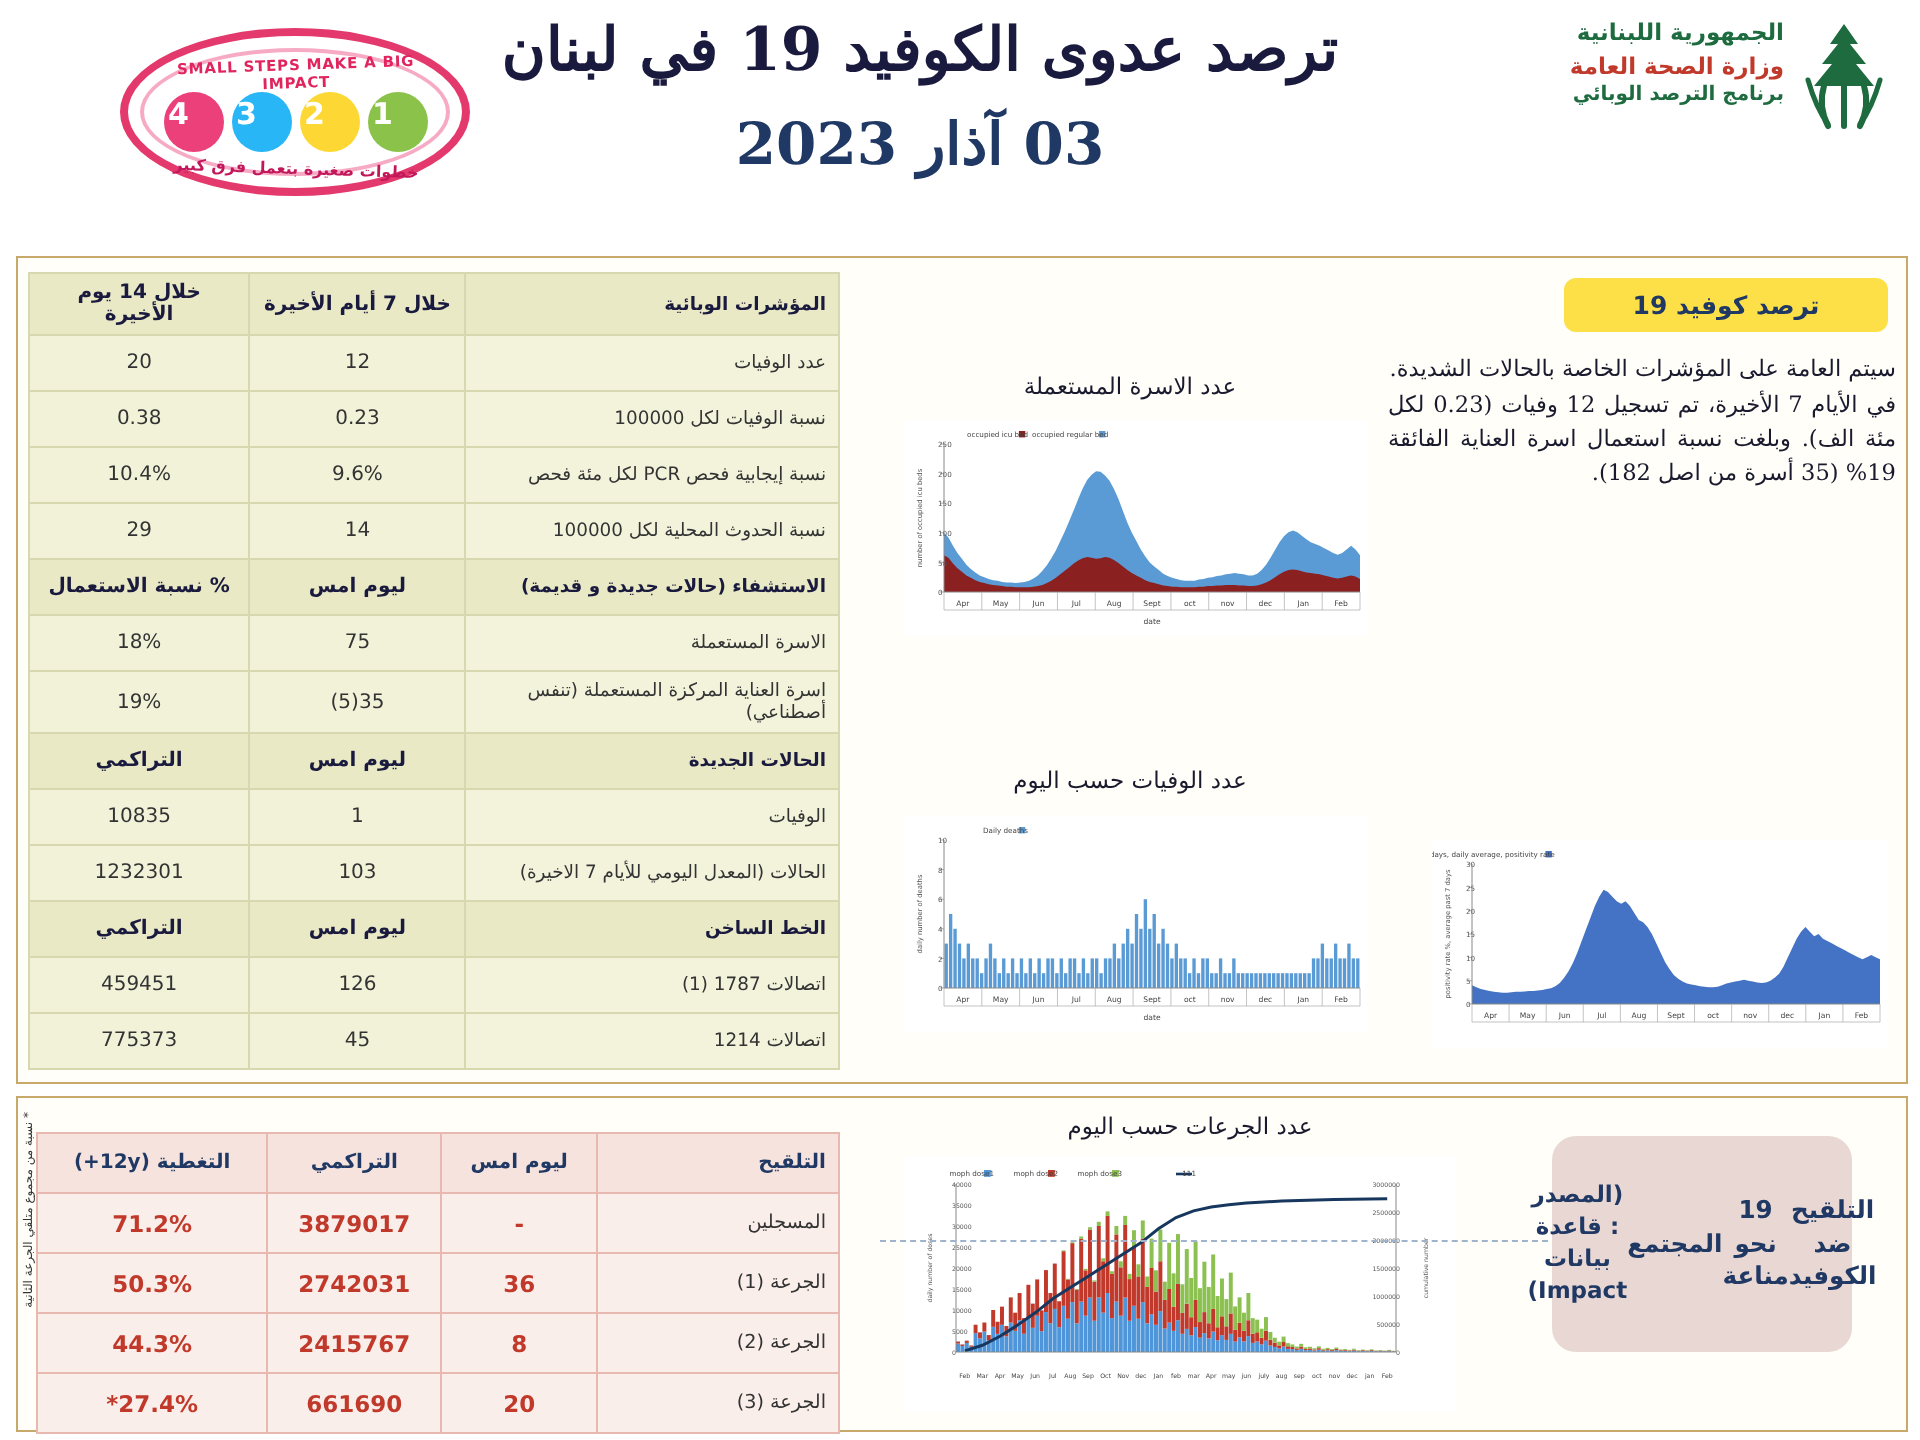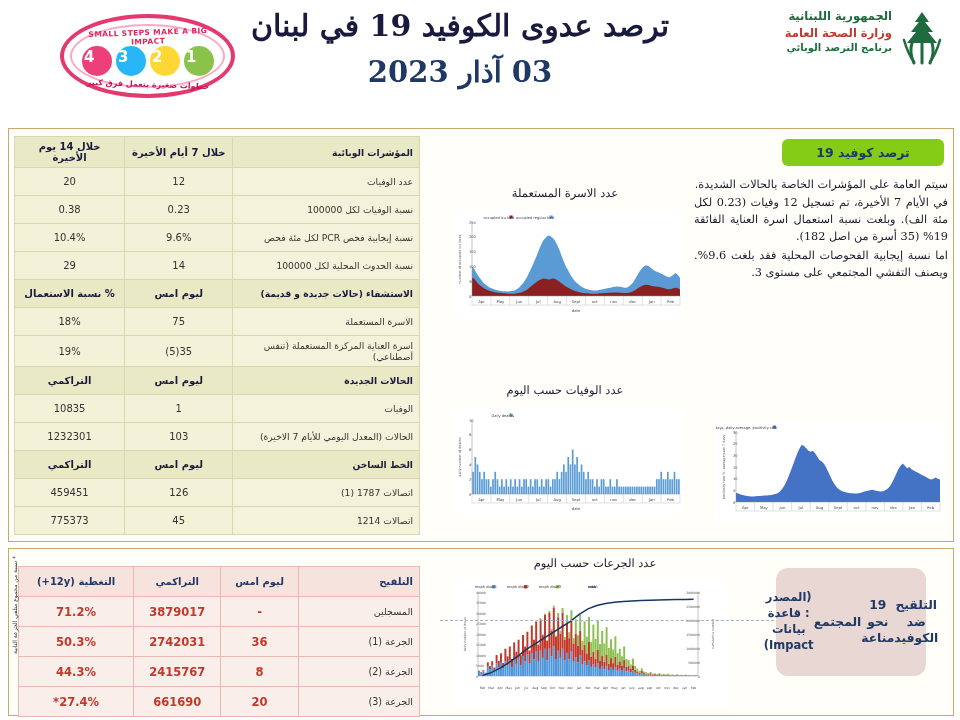--- a/index.html
+++ b/index.html
@@ -107,21 +107,21 @@
     width:150px;height:14px;
     transform:rotate(-90deg);transform-origin:left top;
     margin-left:12px;margin-top:146px;
     font-size:6px;color:#333;direction:rtl;text-align:right;
     white-space:nowrap;
   }
 
   
   .box-green{
     position:absolute;left:782px;top:139px;width:162px;height:27px;
-    background:#84cc16;border-radius:6px;
+    background:#fde047;border-radius:6px;
     display:flex;align-items:center;justify-content:center;
     font-size:12.5px;font-weight:bold;color:#1f3864;direction:rtl;
   }
   .txt-right{
     position:absolute;left:694px;top:176px;width:254px;
     direction:rtl;text-align:justify;
     font-family:"DejaVu Serif","Liberation Serif",serif;
     font-size:11.3px;line-height:1.52;color:#1a1a2e;
   }
   .txt-right p{margin:0 0 1px 0;}
@@ -272,21 +272,20 @@
         <td class="num">45</td>
         <td class="num">775373</td>
       </tr>
     </tbody>
   </table>
 
   <div class="box-green">ترصد كوفيد 19</div>
   <div class="txt-right">
     <p>سيتم العامة على المؤشرات الخاصة بالحالات الشديدة.</p>
     <p>في الأيام 7 الأخيرة، تم تسجيل 12 وفيات (0.23 لكل مئة الف). وبلغت نسبة استعمال اسرة العناية الفائقة 19% (35 أسرة من اصل 182).</p>
-    <p>اما نسبة إيجابية الفحوصات المحلية فقد بلغت 9.6%. ويصنف التفشي المجتمعي على مستوى 3.</p>
   </div>
 
   <div class="ch-title" style="left:440px;top:186px;width:250px;">عدد الاسرة المستعملة</div>
   <div class="chart" id="chart-beds" style="left:452px;top:210px;width:232px;height:108px;">
       <svg width="232" height="108" viewBox="0 0 232 108">
         <path d="M 20 56.4 L 22.236559139784944 58.768 L 24.473118279569892 62.912 L 26.70967741935484 66.464 L 28.946236559139784 69.424 L 31.182795698924732 72.384 L 33.41935483870968 74.456 L 35.655913978494624 76.232 L 37.89247311827957 77.712 L 40.12903225806451 78.6 L 42.365591397849464 79.488 L 44.60215053763441 80.08 L 46.83870967741936 80.376 L 49.075268817204304 80.968 L 51.31182795698925 81.264 L 53.54838709677419 81.264 L 55.784946236559136 81.56 L 58.02150537634409 81.264 L 60.25806451612903 80.968 L 62.494623655913976 80.376 L 64.73118279569893 79.19200000000001 L 66.96774193548387 77.712 L 69.20430107526882 75.344 L 71.44086021505376 72.68 L 73.67741935483872 69.128 L 75.91397849462365 65.28 L 78.15053763440861 60.544 L 80.38709677419355 55.80800000000001 L 82.6236559139785 50.480000000000004 L 84.86021505376344 45.151999999999994 L 87.09677419354838 39.528 L 89.33333333333333 34.2 L 91.56989247311827 30.055999999999997 L 93.80645161290323 27.391999999999996 L 96.04301075268818 25.616000000000007 L 98.27956989247312 25.912 L 100.51612903225806 27.687999999999995 L 102.75268817204301 30.351999999999997 L 104.98924731182795 34.496 L 107.2258064516129 39.528 L 109.46236559139786 45.44799999999999 L 111.6989247311828 51.367999999999995 L 113.93548387096774 56.4 L 116.17204301075269 60.544 L 118.40860215053763 64.688 L 120.64516129032258 68.24000000000001 L 122.88172043010752 71.2 L 125.11827956989248 73.272 L 127.35483870967742 75.048 L 129.59139784946237 76.824 L 131.8279569892473 78.008 L 134.06451612903226 78.896 L 136.30107526881721 79.488 L 138.53763440860214 80.08 L 140.7741935483871 80.376 L 143.01075268817203 80.376 L 145.247311827957 80.376 L 147.48387096774195 79.784 L 149.72043010752688 79.488 L 151.95698924731184 78.896 L 154.19354838709677 78.6 L 156.43010752688173 78.008 L 158.66666666666666 77.712 L 160.90322580645162 77.12 L 163.13978494623655 76.824 L 165.3763440860215 76.528 L 167.61290322580646 76.824 L 169.8494623655914 77.12 L 172.08602150537635 77.712 L 174.32258064516128 77.712 L 176.55913978494624 76.824 L 178.79569892473117 75.048 L 181.03225806451613 72.384 L 183.2688172043011 68.832 L 185.50537634408602 64.98400000000001 L 187.74193548387098 61.135999999999996 L 189.9784946236559 58.176 L 192.21505376344086 56.104 L 194.4516129032258 55.216 L 196.68817204301075 56.104 L 198.9247311827957 57.879999999999995 L 201.16129032258064 59.656000000000006 L 203.3978494623656 61.135999999999996 L 205.63440860215053 62.024 L 207.8709677419355 62.912 L 210.10752688172042 64.096 L 212.34408602150538 65.28 L 214.58064516129033 66.464 L 216.81720430107526 67.352 L 219.05376344086022 66.464 L 221.29032258064515 64.688 L 223.5268817204301 62.912 L 225.76344086021504 64.688 L 228 67.648 L 228 86 L 20 86 Z" fill="#5B9BD5"></path>
         <path d="M 20 67.648 L 22.236559139784944 68.832 L 24.473118279569892 71.792 L 26.70967741935484 74.16 L 28.946236559139784 75.936 L 31.182795698924732 77.712 L 33.41935483870968 78.896 L 35.655913978494624 80.08 L 37.89247311827957 80.968 L 40.12903225806451 81.56 L 42.365591397849464 82.152 L 44.60215053763441 82.448 L 46.83870967741936 82.744 L 49.075268817204304 83.04 L 51.31182795698925 83.336 L 53.54838709677419 83.336 L 55.784946236559136 83.632 L 58.02150537634409 83.632 L 60.25806451612903 83.632 L 62.494623655913976 83.632 L 64.73118279569893 83.336 L 66.96774193548387 83.04 L 69.20430107526882 82.448 L 71.44086021505376 81.56 L 73.67741935483872 80.376 L 75.91397849462365 78.896 L 78.15053763440861 77.12 L 80.38709677419355 75.344 L 82.6236559139785 73.568 L 84.86021505376344 71.792 L 87.09677419354838 70.312 L 89.33333333333333 69.128 L 91.56989247311827 68.536 L 93.80645161290323 68.832 L 96.04301075268818 69.424 L 98.27956989247312 69.128 L 100.51612903225806 68.536 L 102.75268817204301 68.832 L 104.98924731182795 70.016 L 107.2258064516129 71.496 L 109.46236559139786 73.272 L 111.6989247311828 75.048 L 113.93548387096774 76.528 L 116.17204301075269 77.712 L 118.40860215053763 78.896 L 120.64516129032258 80.08 L 122.88172043010752 80.968 L 125.11827956989248 81.56 L 127.35483870967742 82.152 L 129.59139784946237 82.744 L 131.8279569892473 83.04 L 134.06451612903226 83.336 L 136.30107526881721 83.336 L 138.53763440860214 83.632 L 140.7741935483871 83.632 L 143.01075268817203 83.632 L 145.247311827957 83.632 L 147.48387096774195 83.336 L 149.72043010752688 83.336 L 151.95698924731184 83.04 L 154.19354838709677 83.04 L 156.43010752688173 82.744 L 158.66666666666666 82.744 L 160.90322580645162 82.448 L 163.13978494623655 82.448 L 165.3763440860215 82.448 L 167.61290322580646 82.744 L 169.8494623655914 82.744 L 172.08602150537635 83.04 L 174.32258064516128 83.04 L 176.55913978494624 82.744 L 178.79569892473117 82.152 L 181.03225806451613 81.264 L 183.2688172043011 80.08 L 185.50537634408602 78.6 L 187.74193548387098 77.12 L 189.9784946236559 75.936 L 192.21505376344086 75.048 L 194.4516129032258 74.752 L 196.68817204301075 75.048 L 198.9247311827957 75.64 L 201.16129032258064 76.232 L 203.3978494623656 76.528 L 205.63440860215053 76.824 L 207.8709677419355 77.12 L 210.10752688172042 77.712 L 212.34408602150538 78.304 L 214.58064516129033 78.896 L 216.81720430107526 79.19200000000001 L 219.05376344086022 78.896 L 221.29032258064515 78.304 L 223.5268817204301 77.712 L 225.76344086021504 78.304 L 228 79.488 L 228 86 L 20 86 Z" fill="#8B2020"></path>
         <line x1="18" y1="86" x2="20" y2="86" stroke="#999" stroke-width="0.4"></line>
         <text x="17" y="87.6" text-anchor="end" font-size="3.6" fill="#555">0</text>
         <line x1="18" y1="71.2" x2="20" y2="71.2" stroke="#999" stroke-width="0.4"></line>

